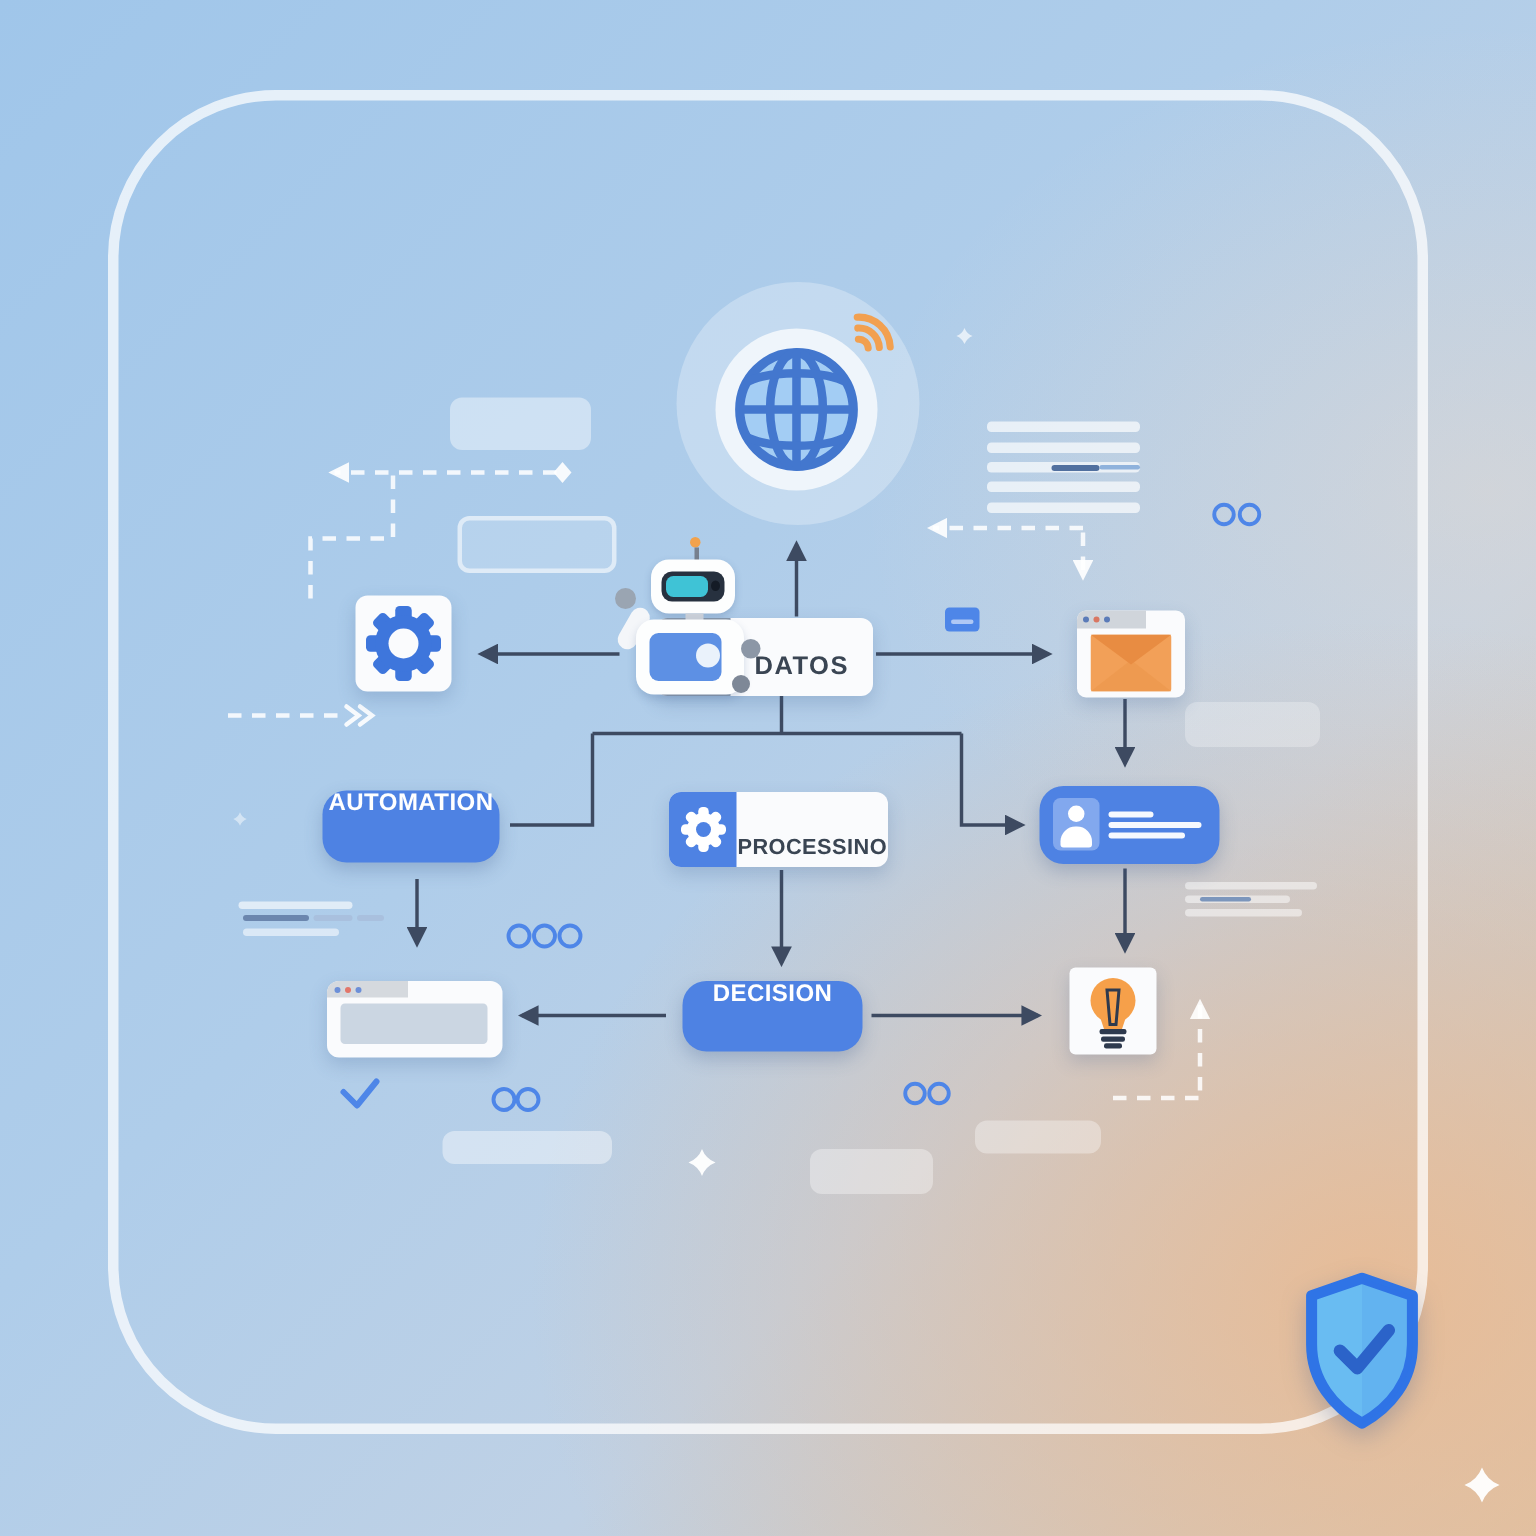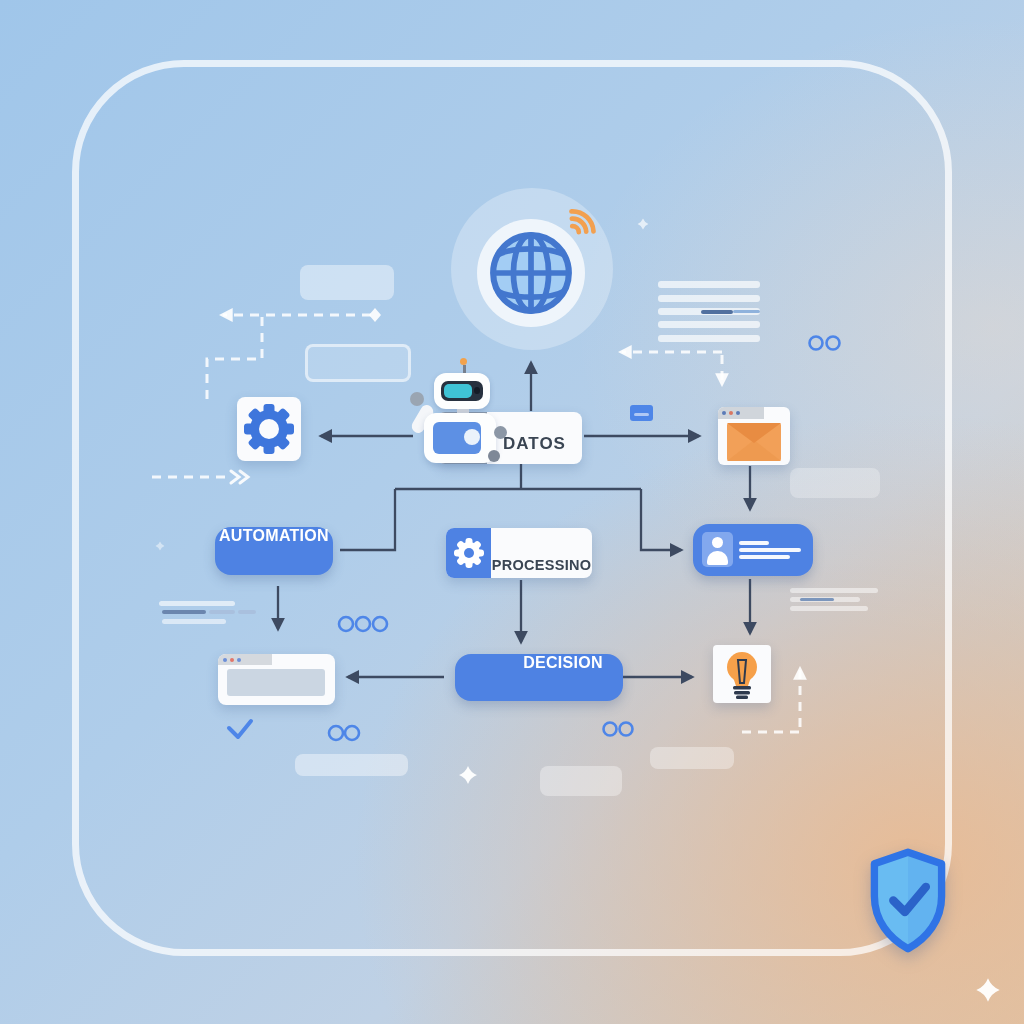--- a/index.html
+++ b/index.html
@@ -226,21 +226,21 @@
 
   <div class="card node" style="left:218px;top:654px;width:117px;height:51px;">
     <div class="abs" style="left:0;top:0;width:54px;height:11px;background:#D5D9DE;border-radius:8px 0 0 0;">
       <div class="circle" style="left:5px;top:4px;width:4px;height:4px;background:#6C8FD8;"></div>
       <div class="circle" style="left:12px;top:4px;width:4px;height:4px;background:#E2766A;"></div>
       <div class="circle" style="left:19px;top:4px;width:4px;height:4px;background:#6C8FD8;"></div>
     </div>
     <div class="abs" style="left:9px;top:15px;width:98px;height:27px;background:#CBD6E2;border-radius:3px;"></div>
   </div>
 
-  <div class="blue-node node" style="left:455px;top:654px;width:120px;height:47px;padding-left:48px;">
+  <div class="blue-node node" style="left:455px;top:654px;width:120px;height:47px;">
     <span class="node-label">DECISION</span>
   </div>
 
   <div class="card node" style="left:713px;top:645px;width:58px;height:58px;border-radius:4px;">
     <svg width="58" height="58" viewBox="0 0 58 58">
       <circle cx="29" cy="22" r="15" fill="#F6A04A"></circle>
       <path d="M20,32 L38,32 L35,41 L23,41 Z" fill="#F6A04A"></path>
       <path d="M25,15 L33,15 L31,38 L27,38 Z" fill="none" stroke="#2E3A4E" stroke-width="2"></path>
       <rect x="20" y="41" width="18" height="3.5" rx="1.5" fill="#2E3A4E"></rect>
       <rect x="21" y="46" width="16" height="3.5" rx="1.5" fill="#2E3A4E"></rect>

